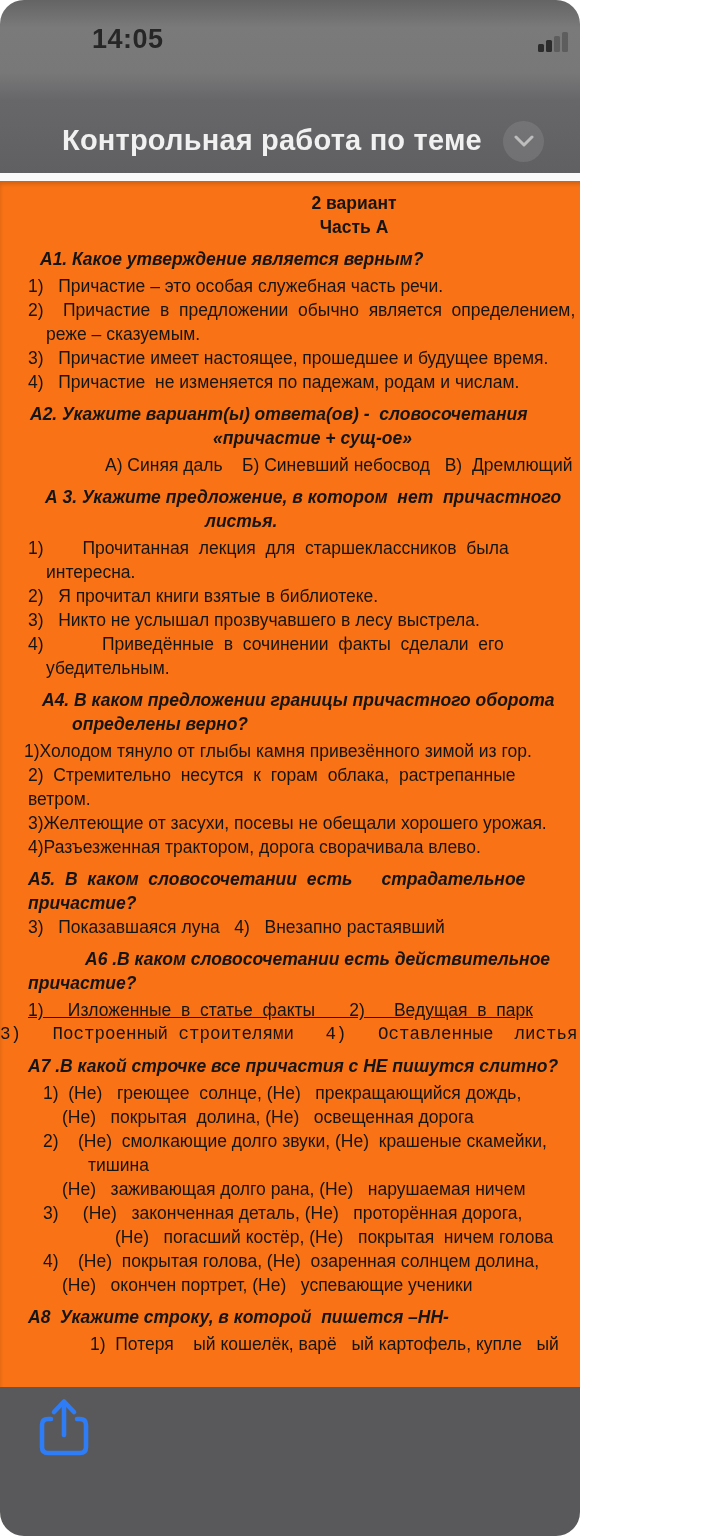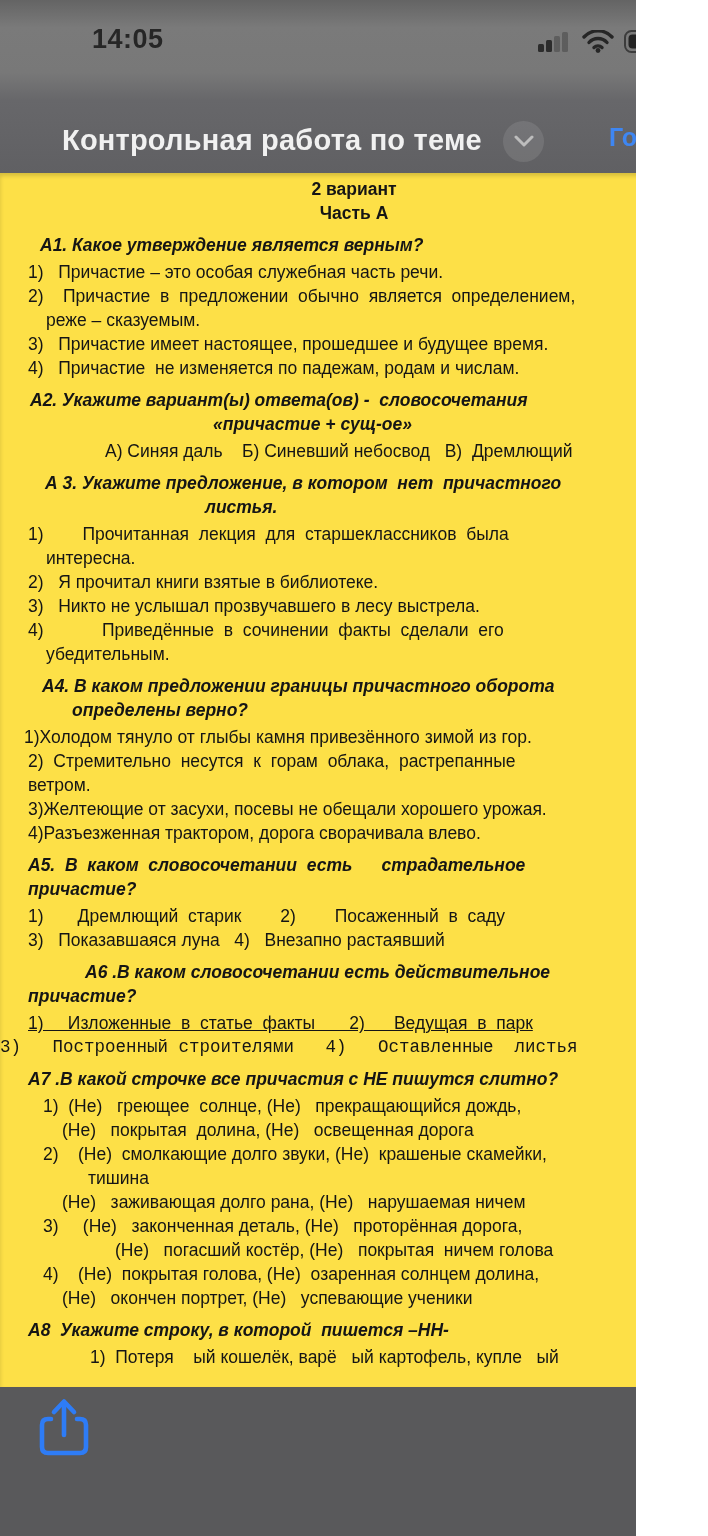--- a/index.html
+++ b/index.html
@@ -1,32 +1,32 @@
 <!DOCTYPE html>
 <html><head>
 <meta charset="utf-8">
 <style>
   html,body{margin:0;padding:0;background:#ffffff;}
-  #screen{position:relative;width:636px;height:1536px;overflow:hidden;
-    font-family:"Liberation Sans","DejaVu Sans",sans-serif;background:#fafafa;}
+  #screen{position:relative;width:580px;height:1536px;overflow:hidden;
+    font-family:"Liberation Sans","DejaVu Sans",sans-serif;background:#fafafa;border-radius:24px;}
 
   
   .chrome{position:absolute;left:0;top:0;width:708px;height:173px;
     background:linear-gradient(180deg,#646464 0%,#7a7a7a 16%,#787878 42%,#67676a 58%,#606063 100%);}
   .time{position:absolute;left:92px;top:24px;font-size:27px;font-weight:700;color:#262626;letter-spacing:.5px;}
   .statusicons{position:absolute;right:34px;top:30px;display:flex;align-items:center;gap:10px;}
   .nav-title{position:absolute;left:62px;top:124px;font-size:29px;font-weight:600;color:#f1f1f1;letter-spacing:.2px;}
   .chev-btn{position:absolute;left:503px;top:121px;width:41px;height:41px;border-radius:50%;
     background:rgba(255,255,255,0.10);display:flex;align-items:center;justify-content:center;}
   .done-btn{position:absolute;right:14px;top:123px;font-size:25px;font-weight:600;color:#3e86f2;
     background:none;border:none;padding:0;cursor:pointer;font-family:inherit;}
 
   
-  .paper{position:absolute;left:0;top:173px;width:708px;height:1214px;background:#fde047;
-    overflow:hidden;box-shadow:inset 0 3px 4px rgba(0,0,0,.16);box-sizing:border-box;}
+  .paper{position:absolute;left:0;top:181px;width:708px;height:1214px;background:#f97316;
+    overflow:hidden;box-shadow:inset 0 3px 4px rgba(0,0,0,.16);padding-top:6px;box-sizing:border-box;}
   .ln{white-space:pre;font-size:17.5px;line-height:24px;color:#151515;}
   .ln.q{font-weight:700;font-style:italic;}
   .ln.h{font-weight:700;text-align:center;}
 
   
   .toolbar{position:absolute;left:0;top:1387px;width:708px;height:149px;background:#59595b;}
   .share-btn{position:absolute;left:33px;top:10px;width:62px;height:66px;background:none;border:none;
     padding:0;cursor:pointer;}
 </style>
 </head>
@@ -99,21 +99,20 @@
         <div class="ln o" style="margin-left: 46px;">убедительным.</div>
         <div class="ln q" style="margin-left: 42px; margin-top: 8px;">А4. В каком предложении границы причастного оборота</div>
         <div class="ln q" style="margin-left: 72px;">определены верно?</div>
         <div class="ln o" style="margin-left: 24px; margin-top: 3px;">1)Холодом тянуло от глыбы камня привезённого зимой из гор.</div>
         <div class="ln o" style="margin-left: 28px;">2)  Стремительно  несутся  к  горам  облака,  растрепанные</div>
         <div class="ln o" style="margin-left: 28px;">ветром.</div>
         <div class="ln o" style="margin-left: 28px;">3)Желтеющие от засухи, посевы не обещали хорошего урожая.</div>
         <div class="ln o" style="margin-left: 28px;">4)Разъезженная трактором, дорога сворачивала влево.</div>
         <div class="ln q" style="margin-left: 28px; margin-top: 8px;">А5.  В  каком  словосочетании  есть      страдательное</div>
         <div class="ln q" style="margin-left: 28px;">причастие?</div>
-        <div class="ln o" style="margin-left: 28px; margin-top: 3px;">1)       Дремлющий  старик        2)        Посаженный  в  саду</div>
         <div class="ln o" style="margin-left: 28px;">3)   Показавшаяся луна   4)   Внезапно растаявший</div>
         <div class="ln q" style="margin-left: 85px; margin-top: 8px;">А6 .В каком словосочетании есть действительное</div>
         <div class="ln q" style="margin-left: 28px;">причастие?</div>
         <div class="ln o" style="margin-left: 28px; margin-top: 3px; text-decoration: underline;">1)     Изложенные  в  статье  факты       2)      Ведущая  в  парк</div>
         <div class="ln o" style=" font-family: Liberation Mono, monospace;">3)   Построенный строителями   4)   Оставленные  листья</div>
         <div class="ln q" style="margin-left: 28px; margin-top: 8px;">А7 .В какой строчке все причастия с НЕ пишутся слитно?</div>
         <div class="ln o" style="margin-left: 43px; margin-top: 3px;">1)  (Не)   греющее  солнце, (Не)   прекращающийся дождь,</div>
         <div class="ln o" style="margin-left: 62px;">(Не)   покрытая  долина, (Не)   освещенная дорога</div>
         <div class="ln o" style="margin-left: 43px;">2)    (Не)  смолкающие долго звуки, (Не)  крашеные скамейки,</div>
         <div class="ln o" style="margin-left: 88px;">тишина</div>

